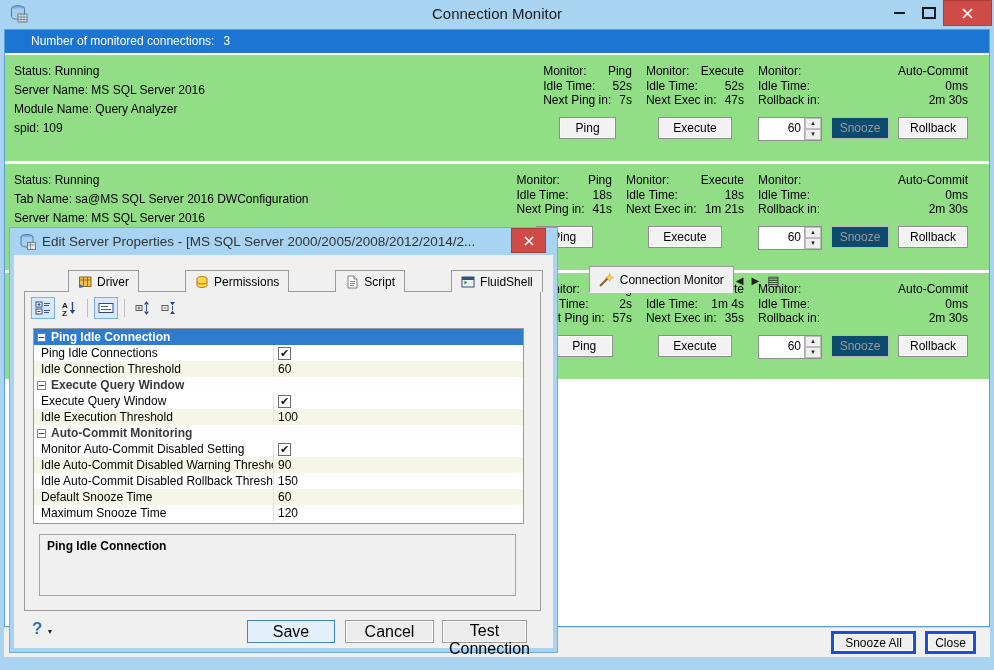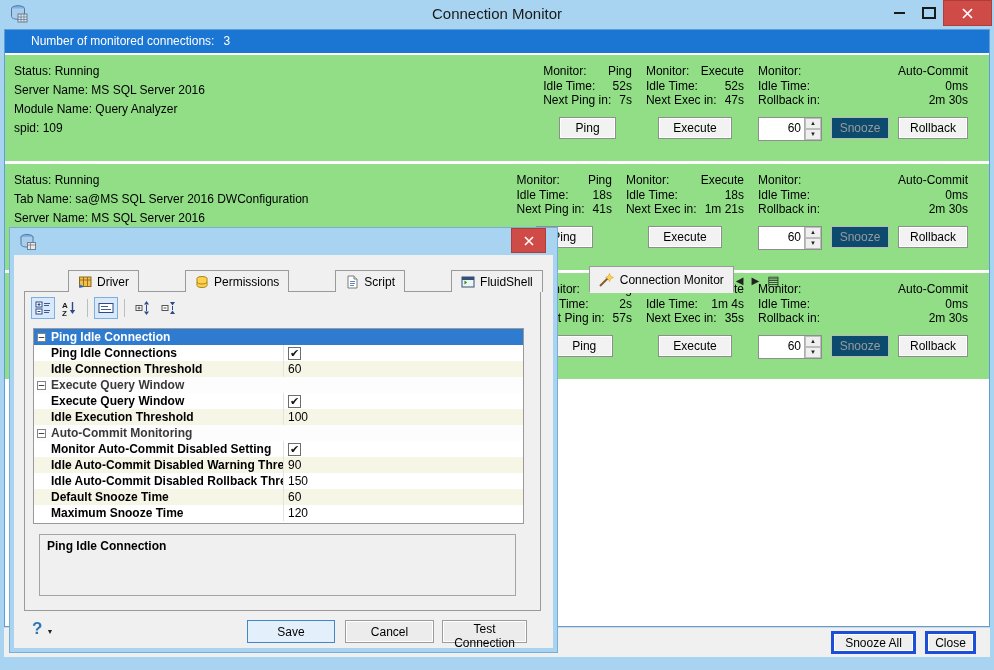--- a/index.html
+++ b/index.html
@@ -80,34 +80,34 @@
   .tbtn.selected{background:#d9e9f9;border-color:#7aafe0;}
   .tsep{width:1px;height:18px;background:#bdbdbd;margin:0 4px;}
   
   .grid{position:absolute;left:8px;top:36px;right:16px;height:194px;border:1px solid #9a9a9a;
     background:#fff;overflow:hidden;}
   .grow{height:16px;display:flex;align-items:center;font-size:12px;line-height:16px;}
   .gcat{font-weight:bold;color:#3a3a3a;background:#fdfdfd;}
   .gcat.gsel{background:#2e7bd0;color:#fff;}
   .gminus{width:9px;height:9px;box-sizing:border-box;border:1px solid #848484;background:#fff;
     color:#000;font-size:10px;line-height:6px;text-align:center;margin:0 5px 0 3px;flex:0 0 auto;font-weight:normal;}
-  .gitem .gname{padding-left:17px;width:232px;flex:0 0 auto;white-space:nowrap;overflow:hidden;font-weight:bold;}
+  .gitem .gname{padding-left:7px;width:232px;flex:0 0 auto;white-space:nowrap;overflow:hidden;}
   .gitem .gval{flex:1;border-left:1px solid #e3e3e3;padding-left:4px;display:flex;align-items:center;height:100%;}
   .gitem.stripe{background:#f6f6e7;}
   .cb{width:13px;height:13px;box-sizing:border-box;border:1px solid #6e6e6e;background:#fff;
     font-size:11px;line-height:11px;text-align:center;color:#111;}
   
   .descbox{position:absolute;left:14px;top:242px;right:24px;height:62px;border:1px solid #a5a5a5;
     background:#f0f0f0;padding:4px 7px;box-sizing:border-box;font-size:12px;}
   .desc-title{font-weight:bold;}
   
   .help{position:absolute;left:18px;top:364px;font-size:17px;font-weight:bold;color:#2e75b6;display:flex;align-items:center;gap:4px;}
   .help .caret{font-size:7px;color:#222;padding-top:4px;}
   .dbtn{position:absolute;top:365px;height:23px;background:#ececec;border:1px solid #9c9c9c;
-    font-size:12px;font-family:"Liberation Sans",sans-serif;box-shadow:inset 0 0 0 1px #fff;}
+    font-size:16px;font-family:"Liberation Sans",sans-serif;box-shadow:inset 0 0 0 1px #fff;}
   .btn-save{left:233px;width:88px;background:#e3f0fb;border-color:#3f87c6;box-shadow:none;}
   .btn-cancel{left:331px;width:89px;}
   .btn-test{left:428px;width:85px;}
 </style>
 </head>
 <body>
 
 <div class="titlebar">
   <svg class="app-icon" viewBox="0 0 20 20" width="20" height="20">
     <ellipse cx="9" cy="4.5" rx="6.5" ry="2.8" fill="#7fb2e0" stroke="#4a79a8"></ellipse>
@@ -346,20 +346,21 @@
 </div>
 
 <div class="dialog">
   <div class="dlg-titlebar">
     <svg class="dlg-icon" viewBox="0 0 18 18" width="18" height="18">
       <ellipse cx="8" cy="4" rx="6" ry="2.5" fill="#7fb2e0" stroke="#4a79a8"></ellipse>
       <path d="M2 4v7.5c0 1.4 2.7 2.5 6 2.5s6-1.1 6-2.5V4" fill="#a9cdeb" stroke="#4a79a8"></path>
       <rect x="8.5" y="9.5" width="8" height="7" fill="#e8e8e8" stroke="#70808f"></rect>
       <path d="M8.5 12h8M11.5 9.5v7" stroke="#70808f" stroke-width="0.8"></path>
     </svg>
+    <div class="dlg-title">Edit Server Properties - [MS SQL Server 2000/2005/2008/2012/2014/2...</div>
     <div class="dlg-close">
       <svg width="10" height="10" viewBox="0 0 10 10">
           <path d="M1 1l8 8M9 1l-8 8" stroke="#fff" stroke-width="1.6"></path>
         </svg>
     </div>
   </div>
 
   <div class="dlg-body">
     <div class="tabbar">
       <div class="tab">

